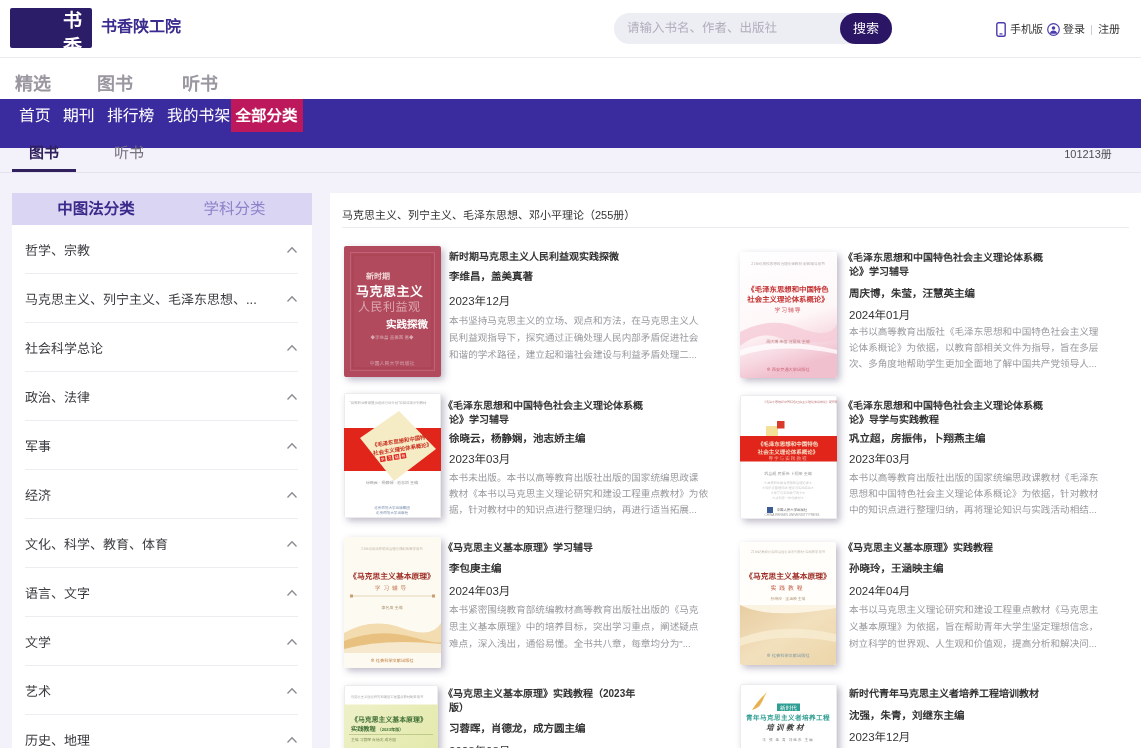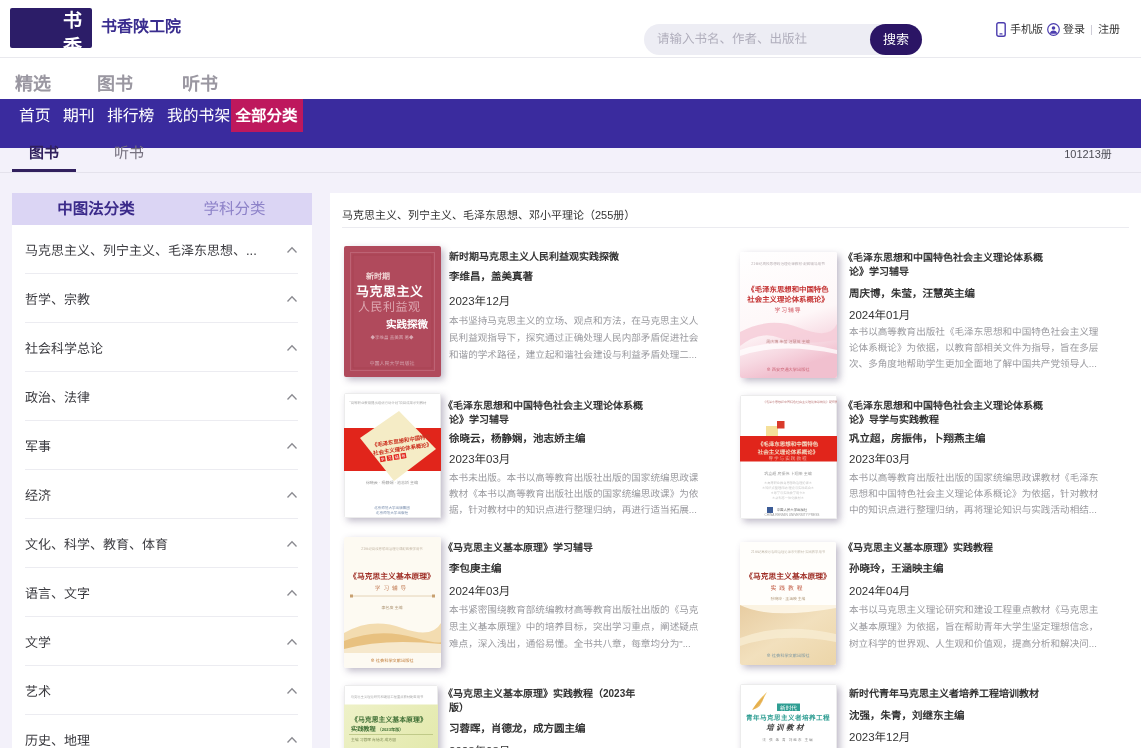--- a/index.html
+++ b/index.html
@@ -6,21 +6,21 @@
 *{margin:0;padding:0;box-sizing:border-box;}
 html,body{width:1141px;height:748px;overflow:hidden;}
 body{position:relative;background:#f3f1fa;font-family:"Liberation Sans",sans-serif;color:#333;}
 .abs{position:absolute;}
 
 #hdr{position:absolute;left:0;top:0;width:1141px;height:58px;background:#fff;border-bottom:1px solid #e9e9ee;}
 #logo{position:absolute;left:10px;top:8px;width:82px;height:40px;background:#2c1d68;border-radius:2px;text-align:center;padding-left:44px;}
 #logo .t1{display:block;font-family:"Liberation Serif",serif;font-weight:bold;font-size:19px;line-height:26px;color:#fff;letter-spacing:1px;}
 #logo .t2{display:block;font-size:7px;line-height:8px;color:#a89cd0;letter-spacing:.5px;}
 #sitename{position:absolute;left:101px;top:17px;font-size:16px;font-weight:bold;color:#3a2d8f;line-height:19px;}
-#search{position:absolute;left:644px;top:13px;width:278px;height:31px;background:#ededf4;border-radius:16px;margin-top:11px;}
+#search{position:absolute;left:614px;top:13px;width:278px;height:31px;background:#ededf4;border-radius:16px;}
 #search .ph{position:absolute;left:13px;top:0;line-height:31px;font-size:12.5px;color:#b0aebc;}
 #search .btn{position:absolute;right:0;top:0;width:52px;height:31px;border-radius:16px;background:#2b1565;color:#fff;font-size:13px;text-align:center;line-height:31px;}
 #hdr .rt{position:absolute;top:23px;font-size:11px;color:#333;line-height:12px;}
 
 #subnav{position:absolute;left:0;top:58px;width:1141px;height:41px;background:#fff;}
 #subnav span{position:absolute;top:17px;font-size:18px;font-weight:bold;color:#9a97a1;line-height:18px;}
 
 #nav{position:absolute;left:0;top:99px;width:1141px;height:49px;background:#3a2b9e;}
 #nav span{position:absolute;top:0;line-height:33px;font-size:15.8px;color:#fff;}
 #nav .sel{position:absolute;left:230.5px;top:0;width:72px;height:33px;background:#be185d;text-align:center;line-height:33px;font-size:15.5px;color:#fff;font-weight:bold;}
@@ -103,24 +103,24 @@
 <div id="tabline"></div>
 <div id="tabborder"></div>
 <div id="count">101213册</div>
 
 <div id="side">
   <div class="hd">
       <span class="a">中图法分类</span>
       <span class="b">学科分类</span>
     </div>
   <ul>
+    <li>哲学、宗教<svg width="12" height="8" viewBox="0 0 12 8">
+          <polyline points="1.5,6.5 6,1.8 10.5,6.5" fill="none" stroke="#8a8a90" stroke-width="1.3"></polyline>
+        </svg><span class="bd"></span></li>
     <li>马克思主义、列宁主义、毛泽东思想、...<svg width="12" height="8" viewBox="0 0 12 8">
-          <polyline points="1.5,6.5 6,1.8 10.5,6.5" fill="none" stroke="#8a8a90" stroke-width="1.3"></polyline>
-        </svg><span class="bd"></span></li>
-    <li>哲学、宗教<svg width="12" height="8" viewBox="0 0 12 8">
           <polyline points="1.5,6.5 6,1.8 10.5,6.5" fill="none" stroke="#8a8a90" stroke-width="1.3"></polyline>
         </svg><span class="bd"></span></li>
     <li>社会科学总论<svg width="12" height="8" viewBox="0 0 12 8">
           <polyline points="1.5,6.5 6,1.8 10.5,6.5" fill="none" stroke="#8a8a90" stroke-width="1.3"></polyline>
         </svg><span class="bd"></span></li>
     <li>政治、法律<svg width="12" height="8" viewBox="0 0 12 8">
           <polyline points="1.5,6.5 6,1.8 10.5,6.5" fill="none" stroke="#8a8a90" stroke-width="1.3"></polyline>
         </svg><span class="bd"></span></li>
     <li>军事<svg width="12" height="8" viewBox="0 0 12 8">
           <polyline points="1.5,6.5 6,1.8 10.5,6.5" fill="none" stroke="#8a8a90" stroke-width="1.3"></polyline>
@@ -220,21 +220,21 @@
     </g>
     <text x="48" y="91" font-size="4" fill="#999" text-anchor="middle">徐晓云 · 杨静娴 · 池志娇 主编</text>
     <text x="48" y="116" font-size="3.6" fill="#7a8fae" text-anchor="middle">北京师范大学出版集团</text>
     <text x="48" y="121" font-size="3.6" fill="#7a8fae" text-anchor="middle">北京师范大学出版社</text>
   </svg>
   <div class="bt q" style="left:119px;top:206px">《毛泽东思想和中国特色社会主义理论体系概<br>论》学习辅导</div>
   <div class="ba" style="left:119px;top:240px">徐晓云，杨静娴，池志娇主编</div>
   <div class="bd8" style="left:119px;top:260px">2023年03月</div>
   <div class="bs bs2" style="left:119px;top:277px">
       <div>本书未出版。本书以高等教育出版社出版的国家统编思政课</div>
-      <div>教材《本书以高等教育出版社出版的国家统编思政课》为依</div>
+      <div>教材《本书以马克思主义理论研究和建设工程重点教材》为依</div>
       <div>据，针对教材中的知识点进行整理归纳，再进行适当拓展...</div>
     </div>
 
   <svg class="cov" style="left:410px;top:202px" width="97" height="124" viewBox="0 0 97 124">
     <rect width="97" height="124" fill="#ffffff"></rect>
     <rect x="0.5" y="0.5" width="96" height="123" fill="none" stroke="#ececec" stroke-width="1"></rect>
     <text x="62" y="8" font-size="3" fill="#c08080" text-anchor="middle">《毛泽东思想和中国特色社会主义理论体系概论》配套教材</text>
     <rect x="26" y="31" width="12" height="12" fill="#f5e09a"></rect>
     <rect x="37" y="26" width="7.5" height="7.5" fill="#d93a2b"></rect>
     <rect y="41" width="97" height="25.5" fill="#e1251b"></rect>

